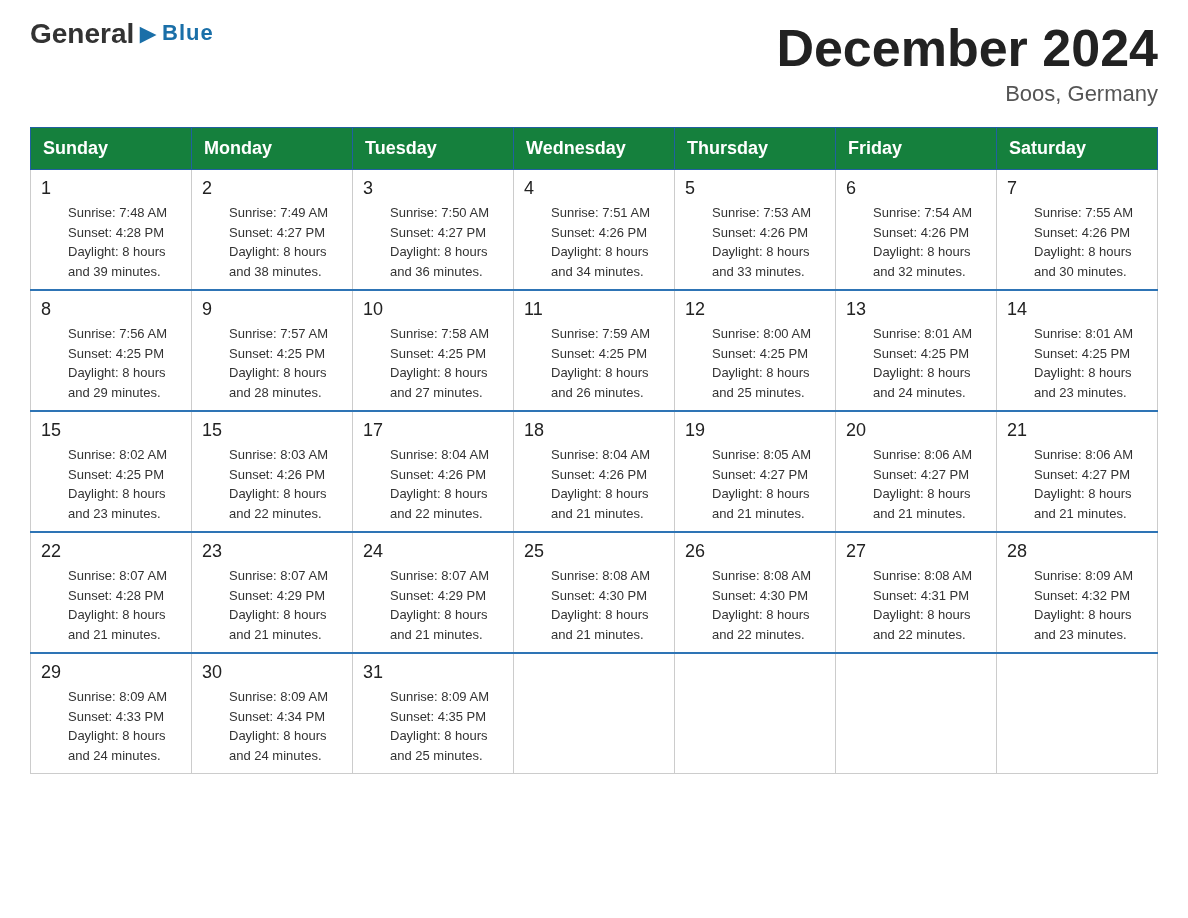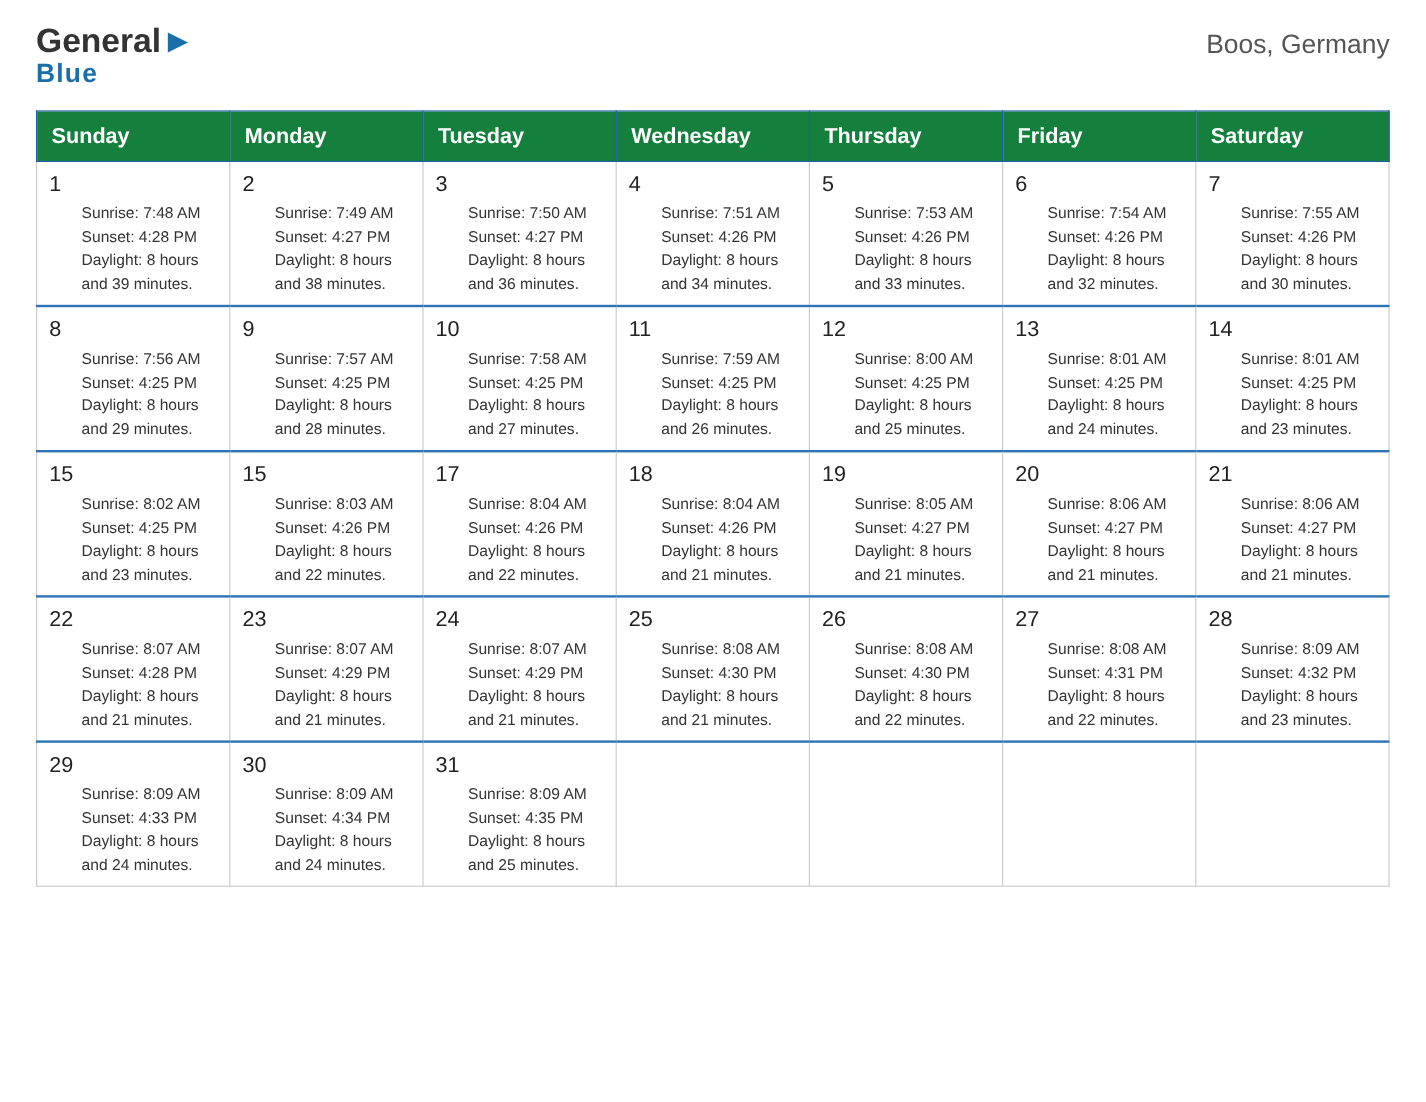--- a/index.html
+++ b/index.html
@@ -11,21 +11,20 @@
       min-height: 918px;
     }
     .header {
       display: flex;
       justify-content: space-between;
       align-items: flex-start;
       margin-bottom: 20px;
     }
     .logo {
       display: flex;
-      flex-direction: column;
       align-items: flex-start;
     }
     .logo-top {
       font-size: 28px;
       font-weight: bold;
       color: #333;
       line-height: 1;
     }
     .logo-top span.blue-arrow {
       display: inline-block;
@@ -101,20 +100,21 @@
 <body>
 
 <div class="header">
   <div class="logo">
     <div class="logo-top">
       General<span class="blue-arrow">►</span>
     </div>
     <div class="logo-bottom">Blue</div>
   </div>
   <div class="title-area">
+    <div class="main-title">December 2024</div>
     <div class="subtitle">Boos, Germany</div>
   </div>
 </div>
 
 <table class="calendar">
   <thead>
     <tr>
     <th>Sunday</th>
         <th>Monday</th>
         <th>Tuesday</th>

